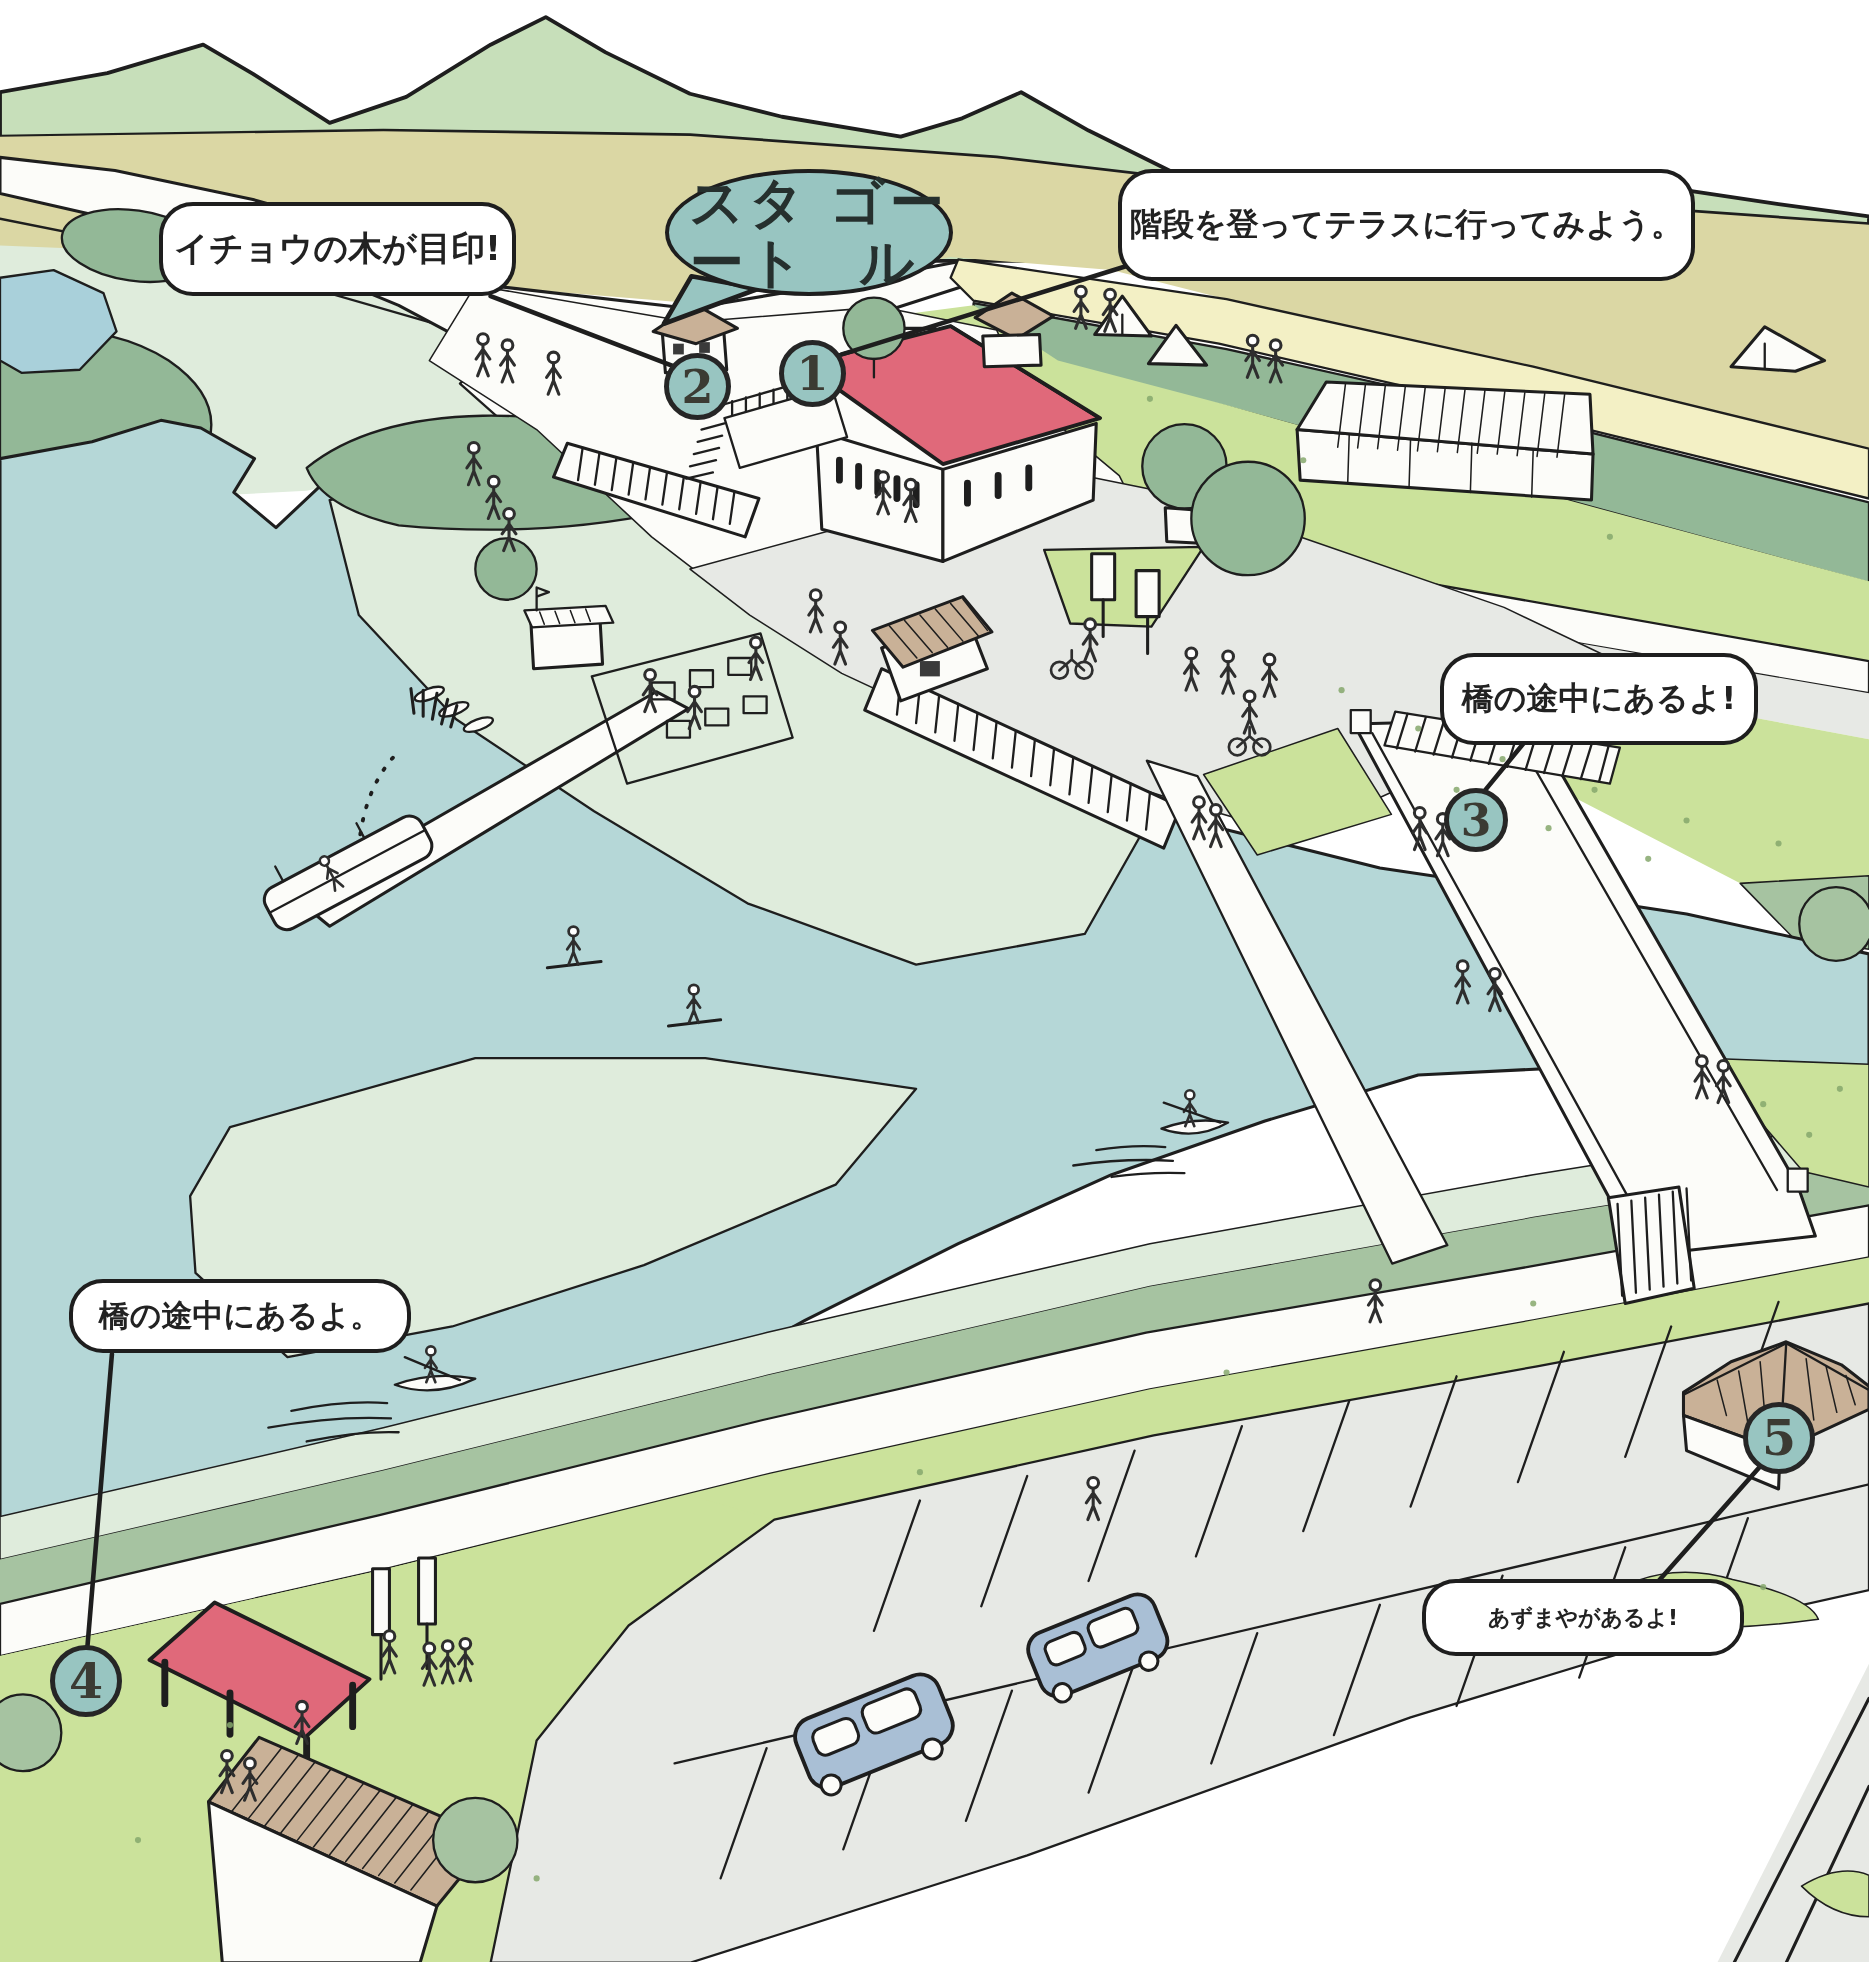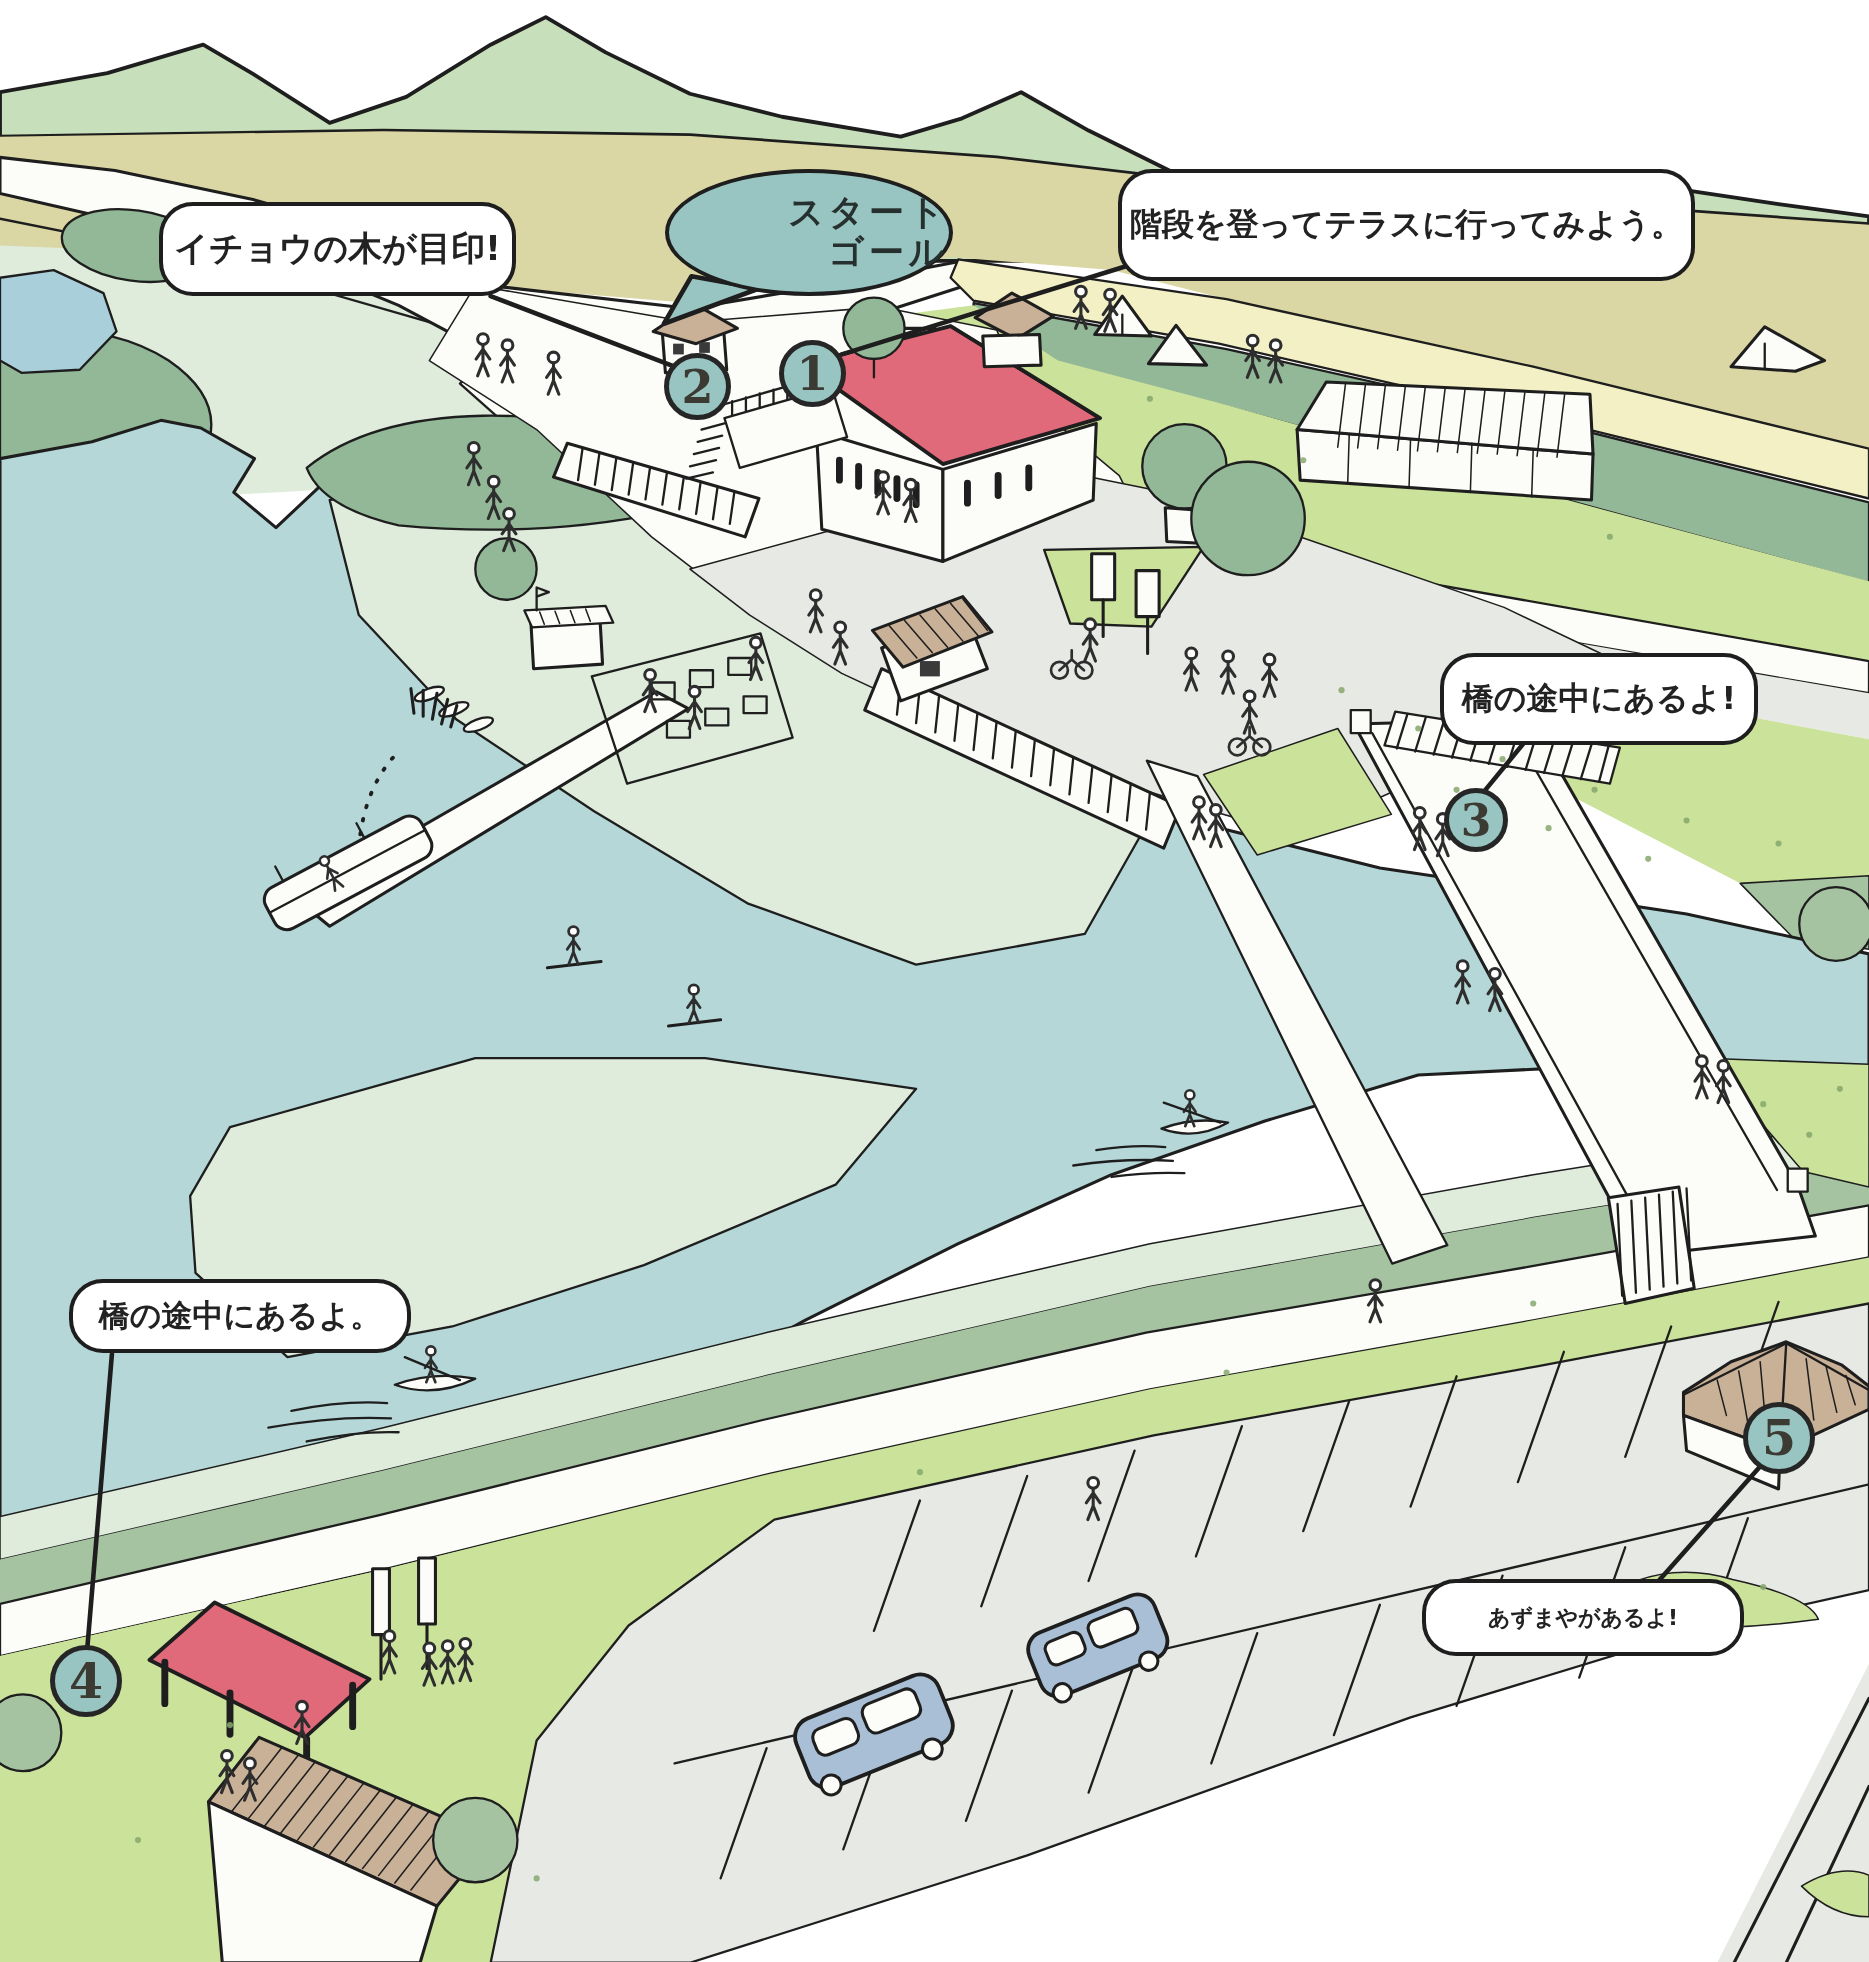--- a/index.html
+++ b/index.html
@@ -30,22 +30,22 @@
     border-radius:34px;display:flex;align-items:center;justify-content:center;
     color:#222;font-weight:700;white-space:nowrap;z-index:4;}
   .b1{left:159px;top:202px;width:357px;height:94px;font-size:34px;}
   .b2{left:1118px;top:169px;width:577px;height:112px;font-size:32px;}
   .b3{left:1440px;top:653px;width:318px;height:92px;font-size:32px;}
   .b4{left:69px;top:1279px;width:342px;height:74px;font-size:31px;}
   .b5{left:1422px;top:1579px;width:322px;height:77px;font-size:22px;}
 
   .start-bubble{position:absolute;left:665px;top:169px;width:288px;height:127px;box-sizing:border-box;
     background:var(--bubble-teal,#98c5c1);border:4.6px solid var(--outline,#1e1e1e);border-radius:50%;
-    display:flex;flex-direction:column;align-items:flex-end;justify-content:center;z-index:4;
-    color:#26302e;font-weight:700;font-size:35px;line-height:1.12;letter-spacing:4.6px;text-align:center;}
+    display:flex;flex-direction:row;align-items:flex-start;justify-content:center;z-index:4;
+    color:#26302e;font-weight:700;font-size:54px;line-height:1.12;letter-spacing:4.6px;text-align:center;}
 
   .marker{position:absolute;box-sizing:border-box;background:var(--bubble-teal,#98c5c1);
     border:5.4px solid #262626;border-radius:50%;display:flex;align-items:center;justify-content:center;
     color:#3b3b33;font-weight:700;font-family:"DejaVu Serif","Liberation Serif",serif;z-index:5;}
   .m1{left:779px;top:340px;width:67px;height:67px;font-size:46px;}
   .m2{left:664px;top:353px;width:67px;height:67px;font-size:46px;}
   .m3{left:1444px;top:788px;width:64px;height:64px;font-size:44px;}
   .m4{left:50px;top:1645px;width:72px;height:72px;font-size:49px;}
   .m5{left:1743px;top:1402px;width:72px;height:72px;font-size:49px;}
 </style>

